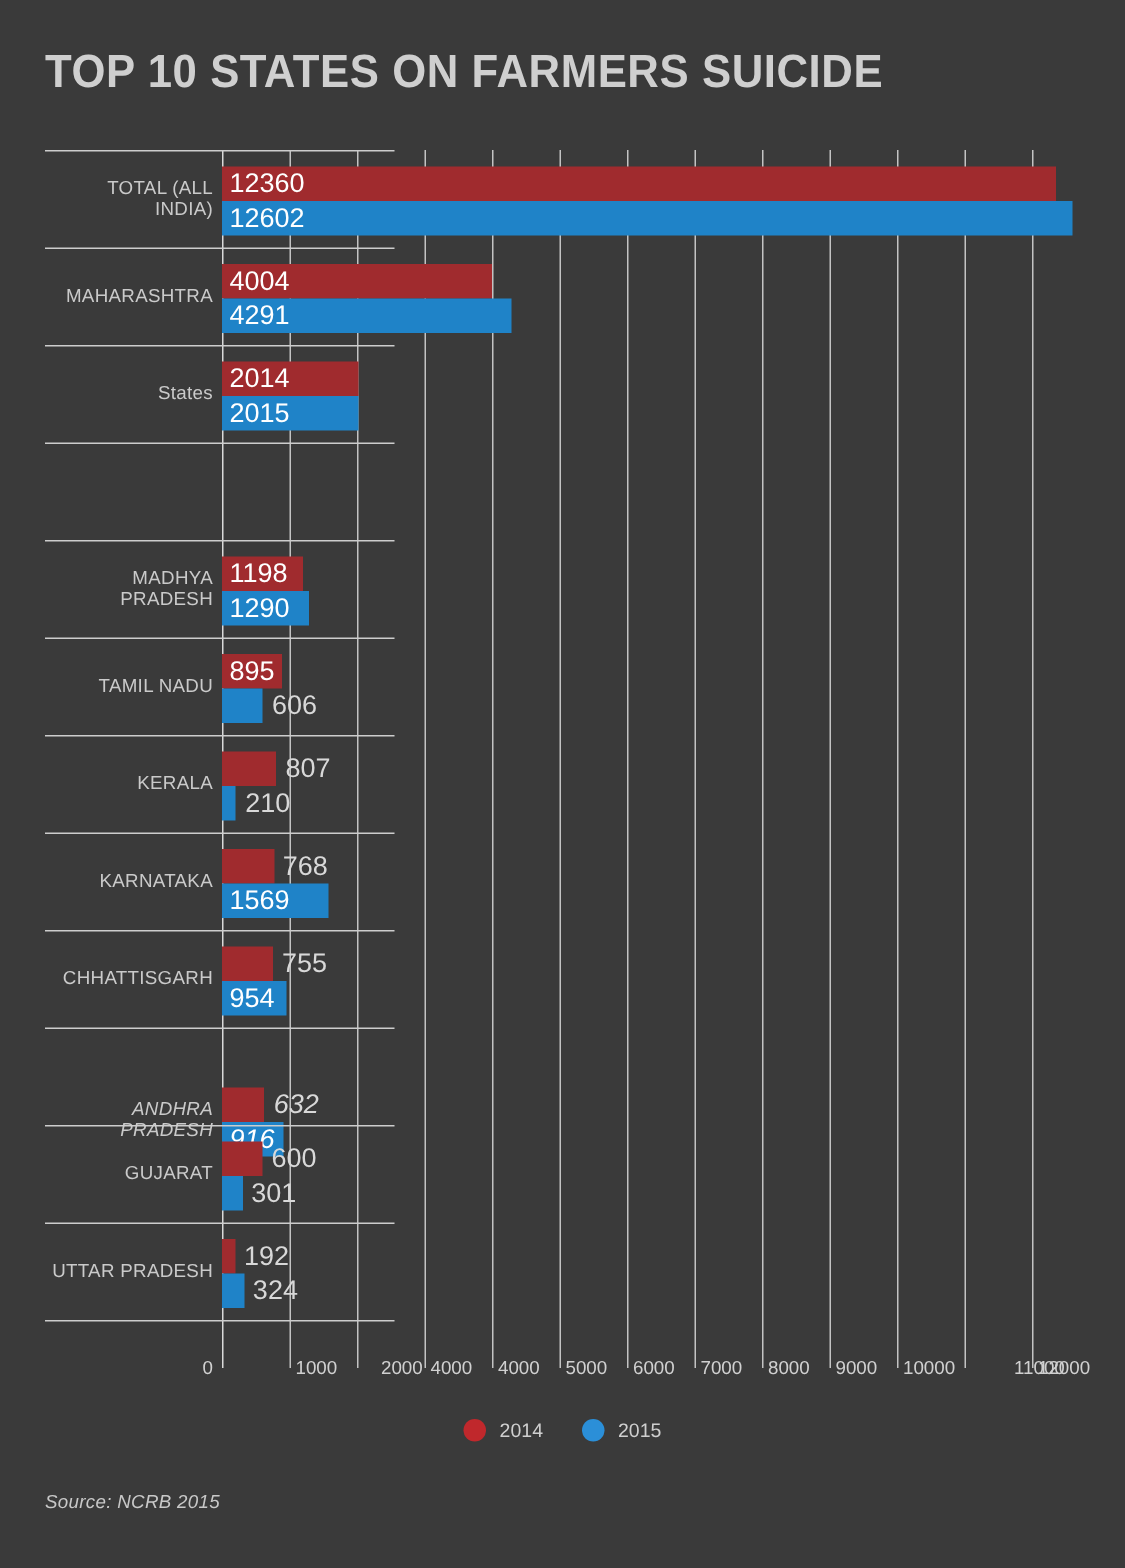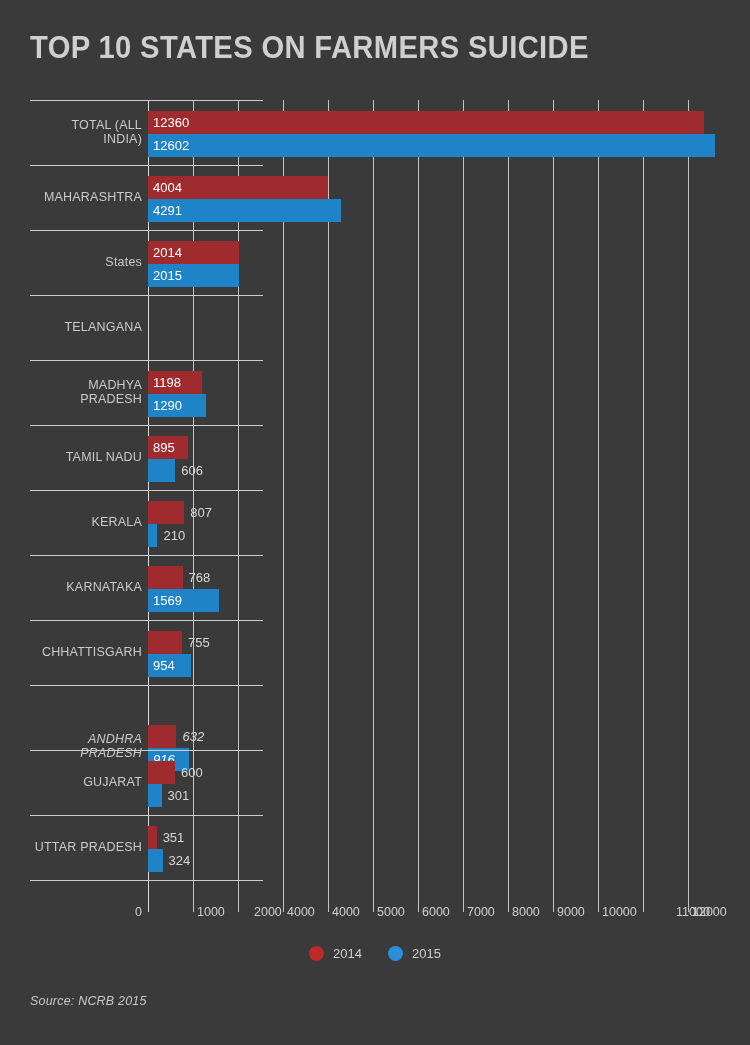--- a/index.html
+++ b/index.html
@@ -110,21 +110,21 @@
 
   .bar {
     height: 23px;
     flex: 0 0 auto;
   }
   .bar.c2014 { background: #a02b2e; }
   .bar.c2015 { background: #1f83c8; }
 
   .bar-value {
     position: absolute;
-    font-size: 13px;
+    font-size: 18px;
     line-height: 23px;
     color: #ffffff;
     white-space: nowrap;
   }
   .bar-value.inside { left: 5px; }
   .bar-value.outside { color: #d8d8d8; }
 
   
   #x-axis {
     position: absolute;
@@ -237,21 +237,20 @@
             <span class="bar-value inside">2014</span>
           </div>
           <div class="bar-wrap r2015">
             <div class="bar c2015" style="width: 90.675px;"></div>
             <span class="bar-value inside">2015</span>
           </div>
         </div>
       </div>
       <div class="row-separator" style="top: 195px;"></div>
       <div class="cat-row" style="top: 195px;">
-        <div class="cat-label">TELANGANA</div>
       </div>
       <div class="row-separator" style="top: 260px;"></div>
       <div class="cat-row" style="top: 260px;">
         <div class="cat-label">MADHYA PRADESH</div>
         <div class="bars">
           <div class="bar-wrap r2014">
             <div class="bar c2014" style="width: 53.91px;"></div>
             <span class="bar-value inside">1198</span>
           </div>
           <div class="bar-wrap r2015">
@@ -343,21 +342,21 @@
             <span class="bar-value outside" style="position: static; margin-left: 6px;">301</span>
           </div>
         </div>
       </div>
       <div class="row-separator" style="top: 715px;"></div>
       <div class="cat-row" style="top: 715px;">
         <div class="cat-label">UTTAR PRADESH</div>
         <div class="bars">
           <div class="bar-wrap r2014">
             <div class="bar c2014" style="width: 8.64px;"></div>
-            <span class="bar-value outside" style="position: static; margin-left: 6px;">351</span>
+            <span class="bar-value outside" style="position: static; margin-left: 6px;">192</span>
           </div>
           <div class="bar-wrap r2015">
             <div class="bar c2015" style="width: 14.58px;"></div>
             <span class="bar-value outside" style="position: static; margin-left: 6px;">324</span>
           </div>
         </div>
       </div>
       <div class="row-separator" style="top: 780px;"></div>
     </div>
 </div>

